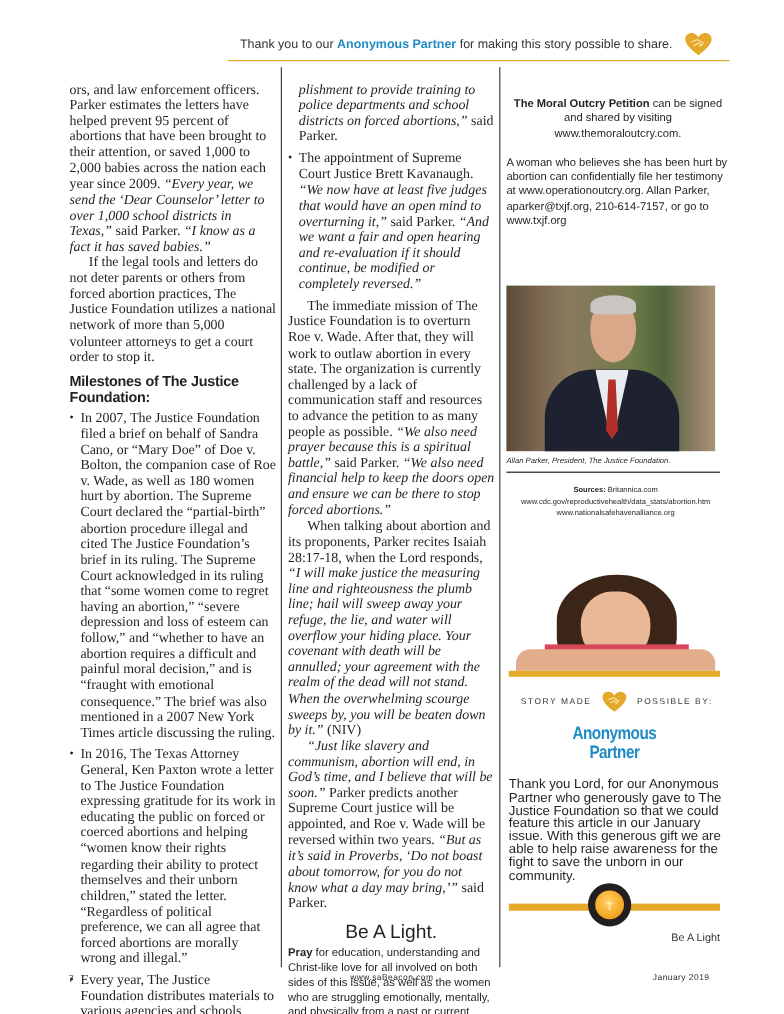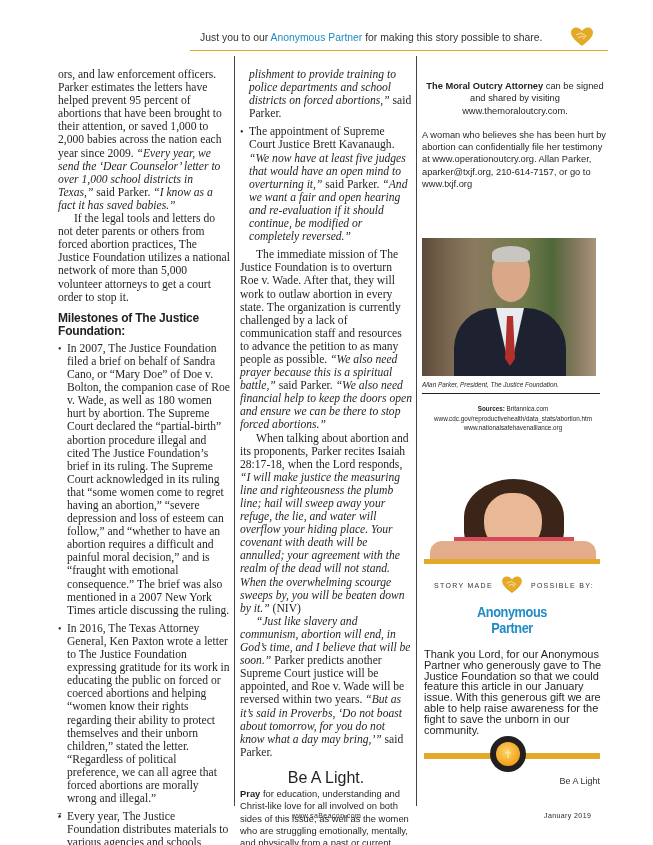--- a/index.html
+++ b/index.html
@@ -1,19 +1,19 @@
 <!DOCTYPE html>
 <html><head>
 <meta charset="utf-8">
 <style>
   html, body { margin: 0; padding: 0; background: #ffffff; }
   body { width: 653px; height: 845px; position: relative; overflow: hidden; font-family: "DejaVu Serif", serif; color: #231f20; }
   .banner { position: absolute; left: 190px; top: 22px; width: 418px; height: 28px; border-bottom: 1.5px solid #e5a92a; }
   .banner-text { position: absolute; left: 10px; top: 10px; font-family: "Liberation Sans", sans-serif; font-size: 10.4px; color: #333; white-space: nowrap; }
-  .banner-text b { color: #1f8bc5; font-weight: normal; }
+  .banner-text b { color: #1f8bc5; font-weight: bold; }
   .heart-top { position: absolute; left: 570px; top: 27px; width: 24px; height: 20px; }
 
   .col { position: absolute; font-family: "Liberation Serif", serif; font-size: 11.6px; line-height: 13.1px; color: #231f20; }
   .col p { margin: 0; }
   .col1 { left: 58px; top: 68px; width: 172px; }
   .col2 { left: 240px; top: 68px; width: 172px; }
   .divider-v { position: absolute; width: 1px; background: #444; }
   .indent { text-indent: 16px; }
   .it { font-style: italic; }
   .head { font-family: "Liberation Sans", sans-serif; font-weight: bold; font-size: 12px; margin: 8px 0 4px 0 !important; letter-spacing: -0.2px; }
@@ -55,21 +55,21 @@
 
   .footer-page { position: absolute; left: 57px; top: 811px; font-family: "Liberation Sans", sans-serif; font-size: 8px; color: #231f20; }
   .footer-url { position: absolute; left: 0; width: 653px; top: 812px; text-align: center; font-family: "Liberation Sans", sans-serif; font-size: 7px; letter-spacing: 0.4px; color: #231f20; }
   .footer-date { position: absolute; left: 544px; top: 812px; font-family: "Liberation Sans", sans-serif; font-size: 7px; letter-spacing: 0.4px; color: #231f20; }
 </style>
 </head>
 <body>
 
 <div class="banner">
   <div class="banner-text">
-    <span>Just you to our </span><b>Anonymous Partner</b><span> for making this story possible to share.</span>
+    <span>Thank you to our </span><b>Anonymous Partner</b><span> for making this story possible to share.</span>
   </div>
 </div>
 <svg class="heart-top" viewBox="0 0 24 20">
   <path d="M12 19 C4 13 1 9 1 5.5 C1 2.5 3.5 0.5 6.3 0.5 C8.5 0.5 10.5 1.8 12 3.8 C13.5 1.8 15.5 0.5 17.7 0.5 C20.5 0.5 23 2.5 23 5.5 C23 9 20 13 12 19 Z" fill="#e5a92a"></path>
   <path d="M6 8 L11 6 L16 9 L13 12 M8 11 L12 9 L15 11" stroke="#fbe3a8" stroke-width="1" fill="none"></path>
 </svg>
 
 <div class="divider-v" style="left:234px; top:56px; height:750px;"></div>
 <div class="divider-v" style="left:416px; top:56px; height:750px;"></div>
 
@@ -90,21 +90,21 @@
     <li><span>The appointment of Supreme Court Justice Brett Kavanaugh. </span><span class="it">“We now have at least five judges that would have an open mind to overturning it,”</span><span> said Parker. </span><span class="it">“And we want a fair and open hearing and re-evaluation if it should continue, be modified or completely reversed.”</span></li>
   </ul>
   <p class="indent"><span>The immediate mission of The Justice Foundation is to overturn Roe v. Wade. After that, they will work to outlaw abortion in every state. The organization is currently challenged by a lack of communication staff and resources to advance the petition to as many people as possible. </span><span class="it">“We also need prayer because this is a spiritual battle,”</span><span> said Parker. </span><span class="it">“We also need financial help to keep the doors open and ensure we can be there to stop forced abortions.”</span></p>
   <p class="indent"><span>When talking about abortion and its proponents, Parker recites Isaiah 28:17-18, when the Lord responds, </span><span class="it">“I will make justice the measuring line and righteousness the plumb line; hail will sweep away your refuge, the lie, and water will overflow your hiding place. Your covenant with death will be annulled; your agreement with the realm of the dead will not stand. When the overwhelming scourge sweeps by, you will be beaten down by it.”</span><span> (NIV)</span></p>
   <p class="indent"><span class="it">“Just like slavery and communism, abortion will end, in God’s time, and I believe that will be soon.”</span><span> Parker predicts another Supreme Court justice will be appointed, and Roe v. Wade will be reversed within two years. </span><span class="it">“But as it’s said in Proverbs, ‘Do not boast about tomorrow, for you do not know what a day may bring,’”</span><span> said Parker.</span></p>
   <p class="bealight-title">Be A Light.</p>
   <p class="bealight-body"><b>Pray</b><span> for education, understanding and Christ-like love for all involved on both sides of this issue, as well as the women who are struggling emotionally, mentally, and physically from a past or current decision. </span></p>
 </div>
 
 <div class="col3">
-  <p class="center" style="margin-top:12px;"><b>The Moral Outcry Attorney</b><span> can be signed and shared by visiting www.themoraloutcry.com.</span></p>
+  <p class="center" style="margin-top:12px;"><b>The Moral Outcry Petition</b><span> can be signed and shared by visiting www.themoraloutcry.com.</span></p>
   <p style="margin-top:12px;">A woman who believes she has been hurt by abortion can confidentially file her testimony at www.operationoutcry.org. Allan Parker, aparker@txjf.org, 210-614-7157, or go to www.txjf.org</p>
 </div>
 
 <div class="photo1">
   <div class="suit"></div>
   <div class="shirt"></div>
   <div class="tie"></div>
   <div class="head-p"></div>
   <div class="hair"></div>
 </div>

